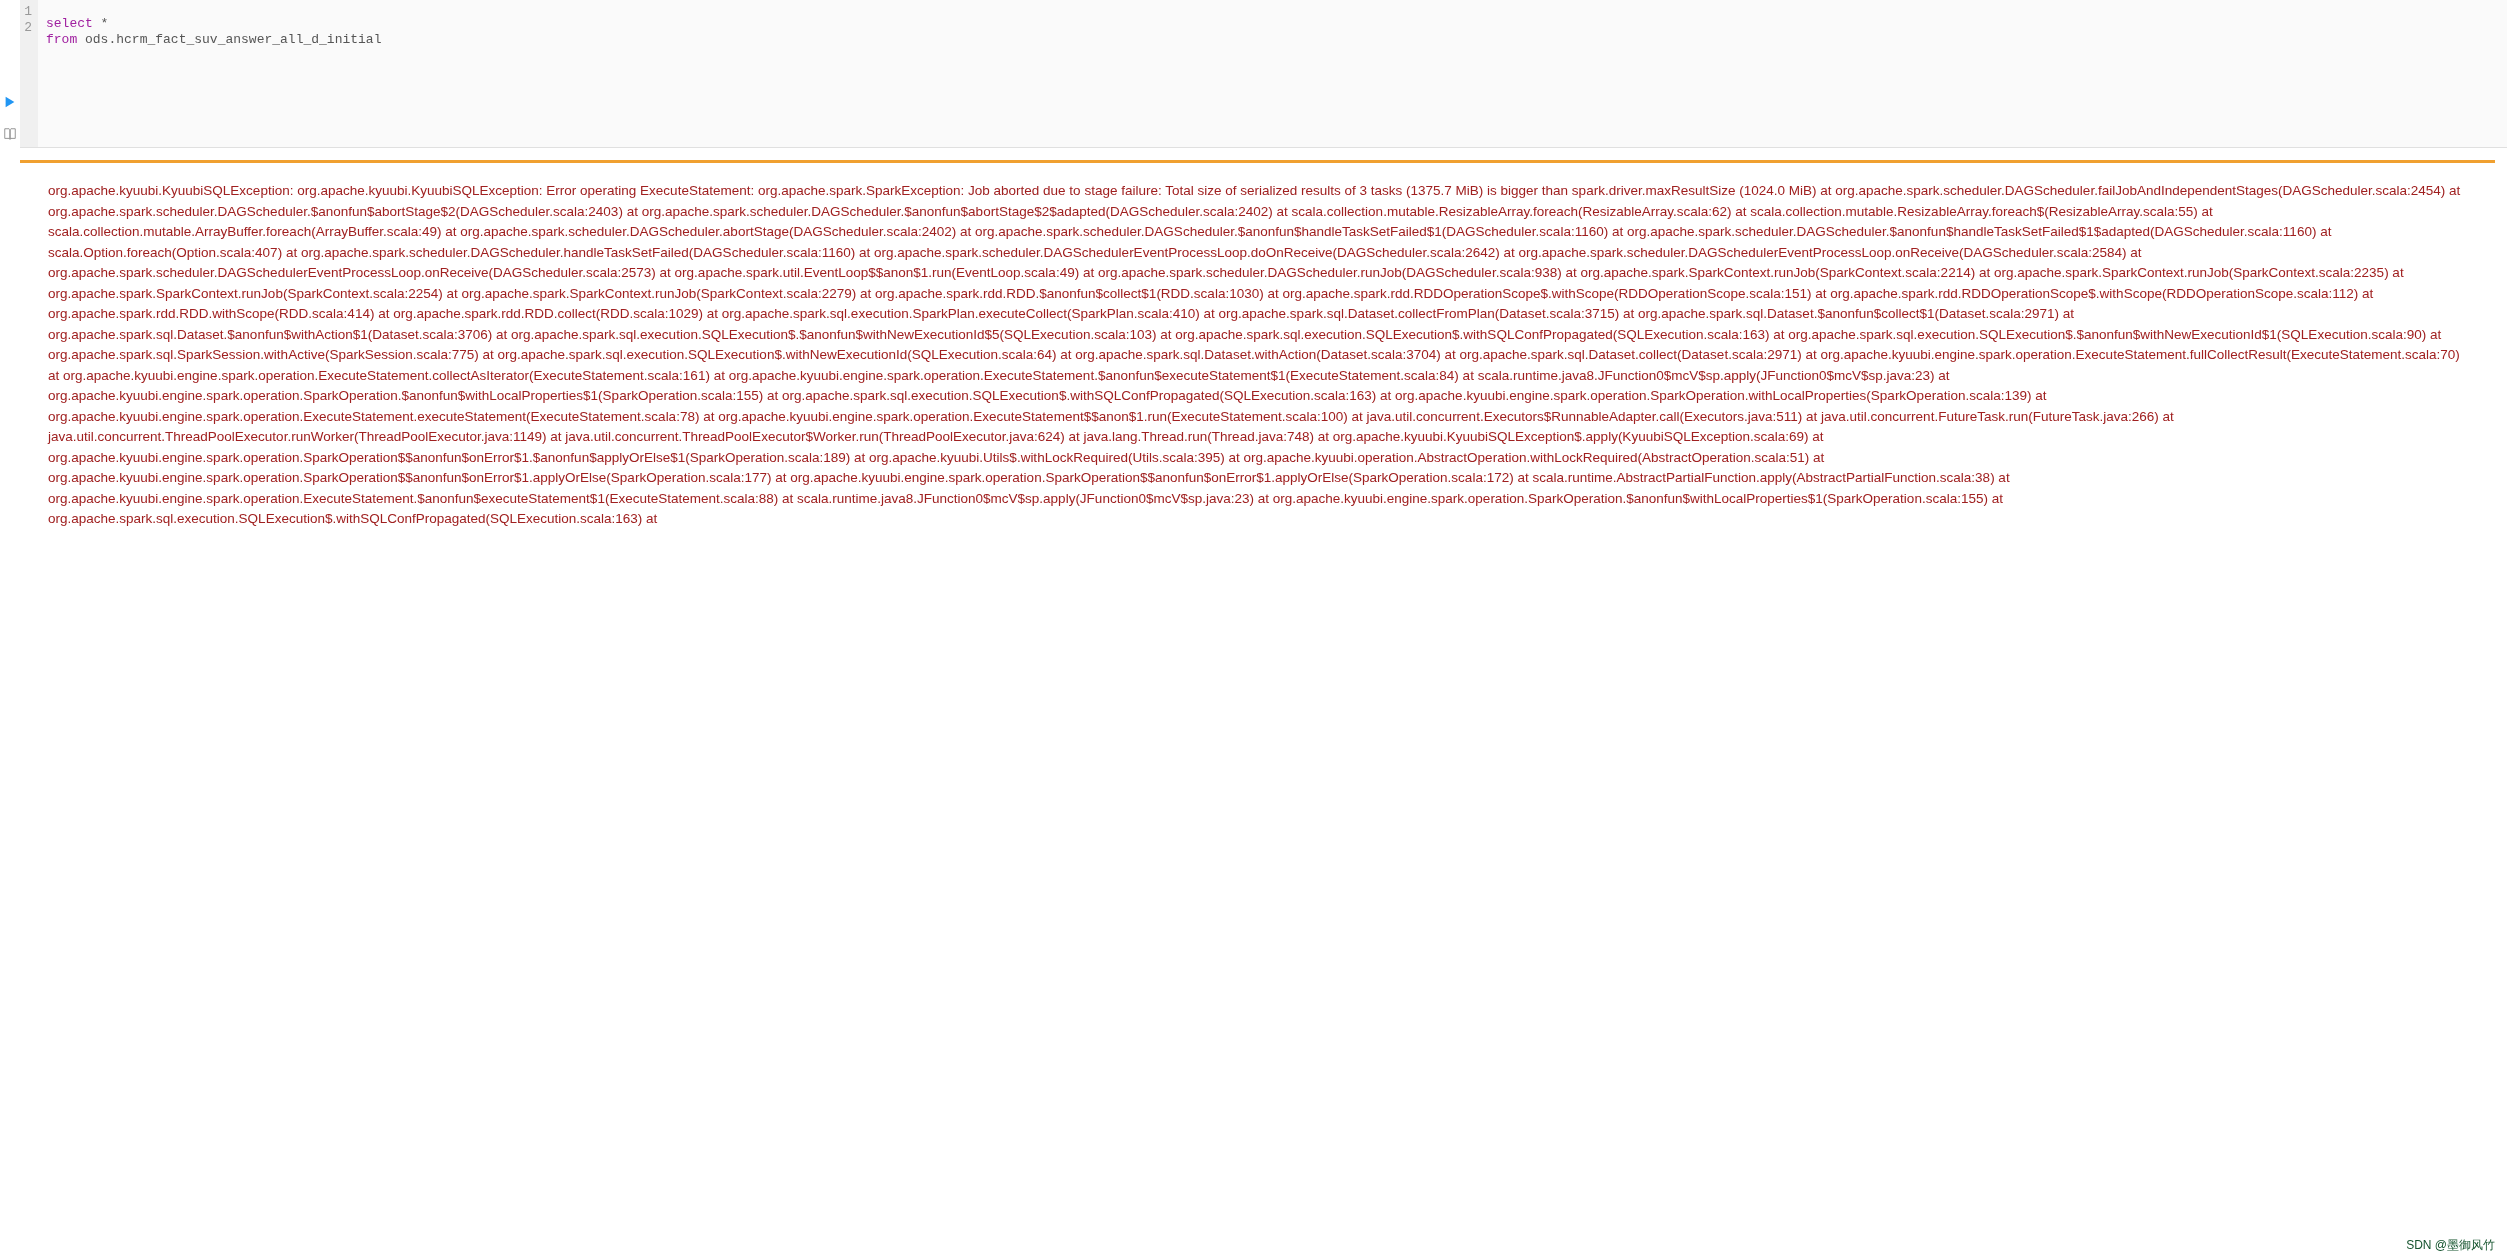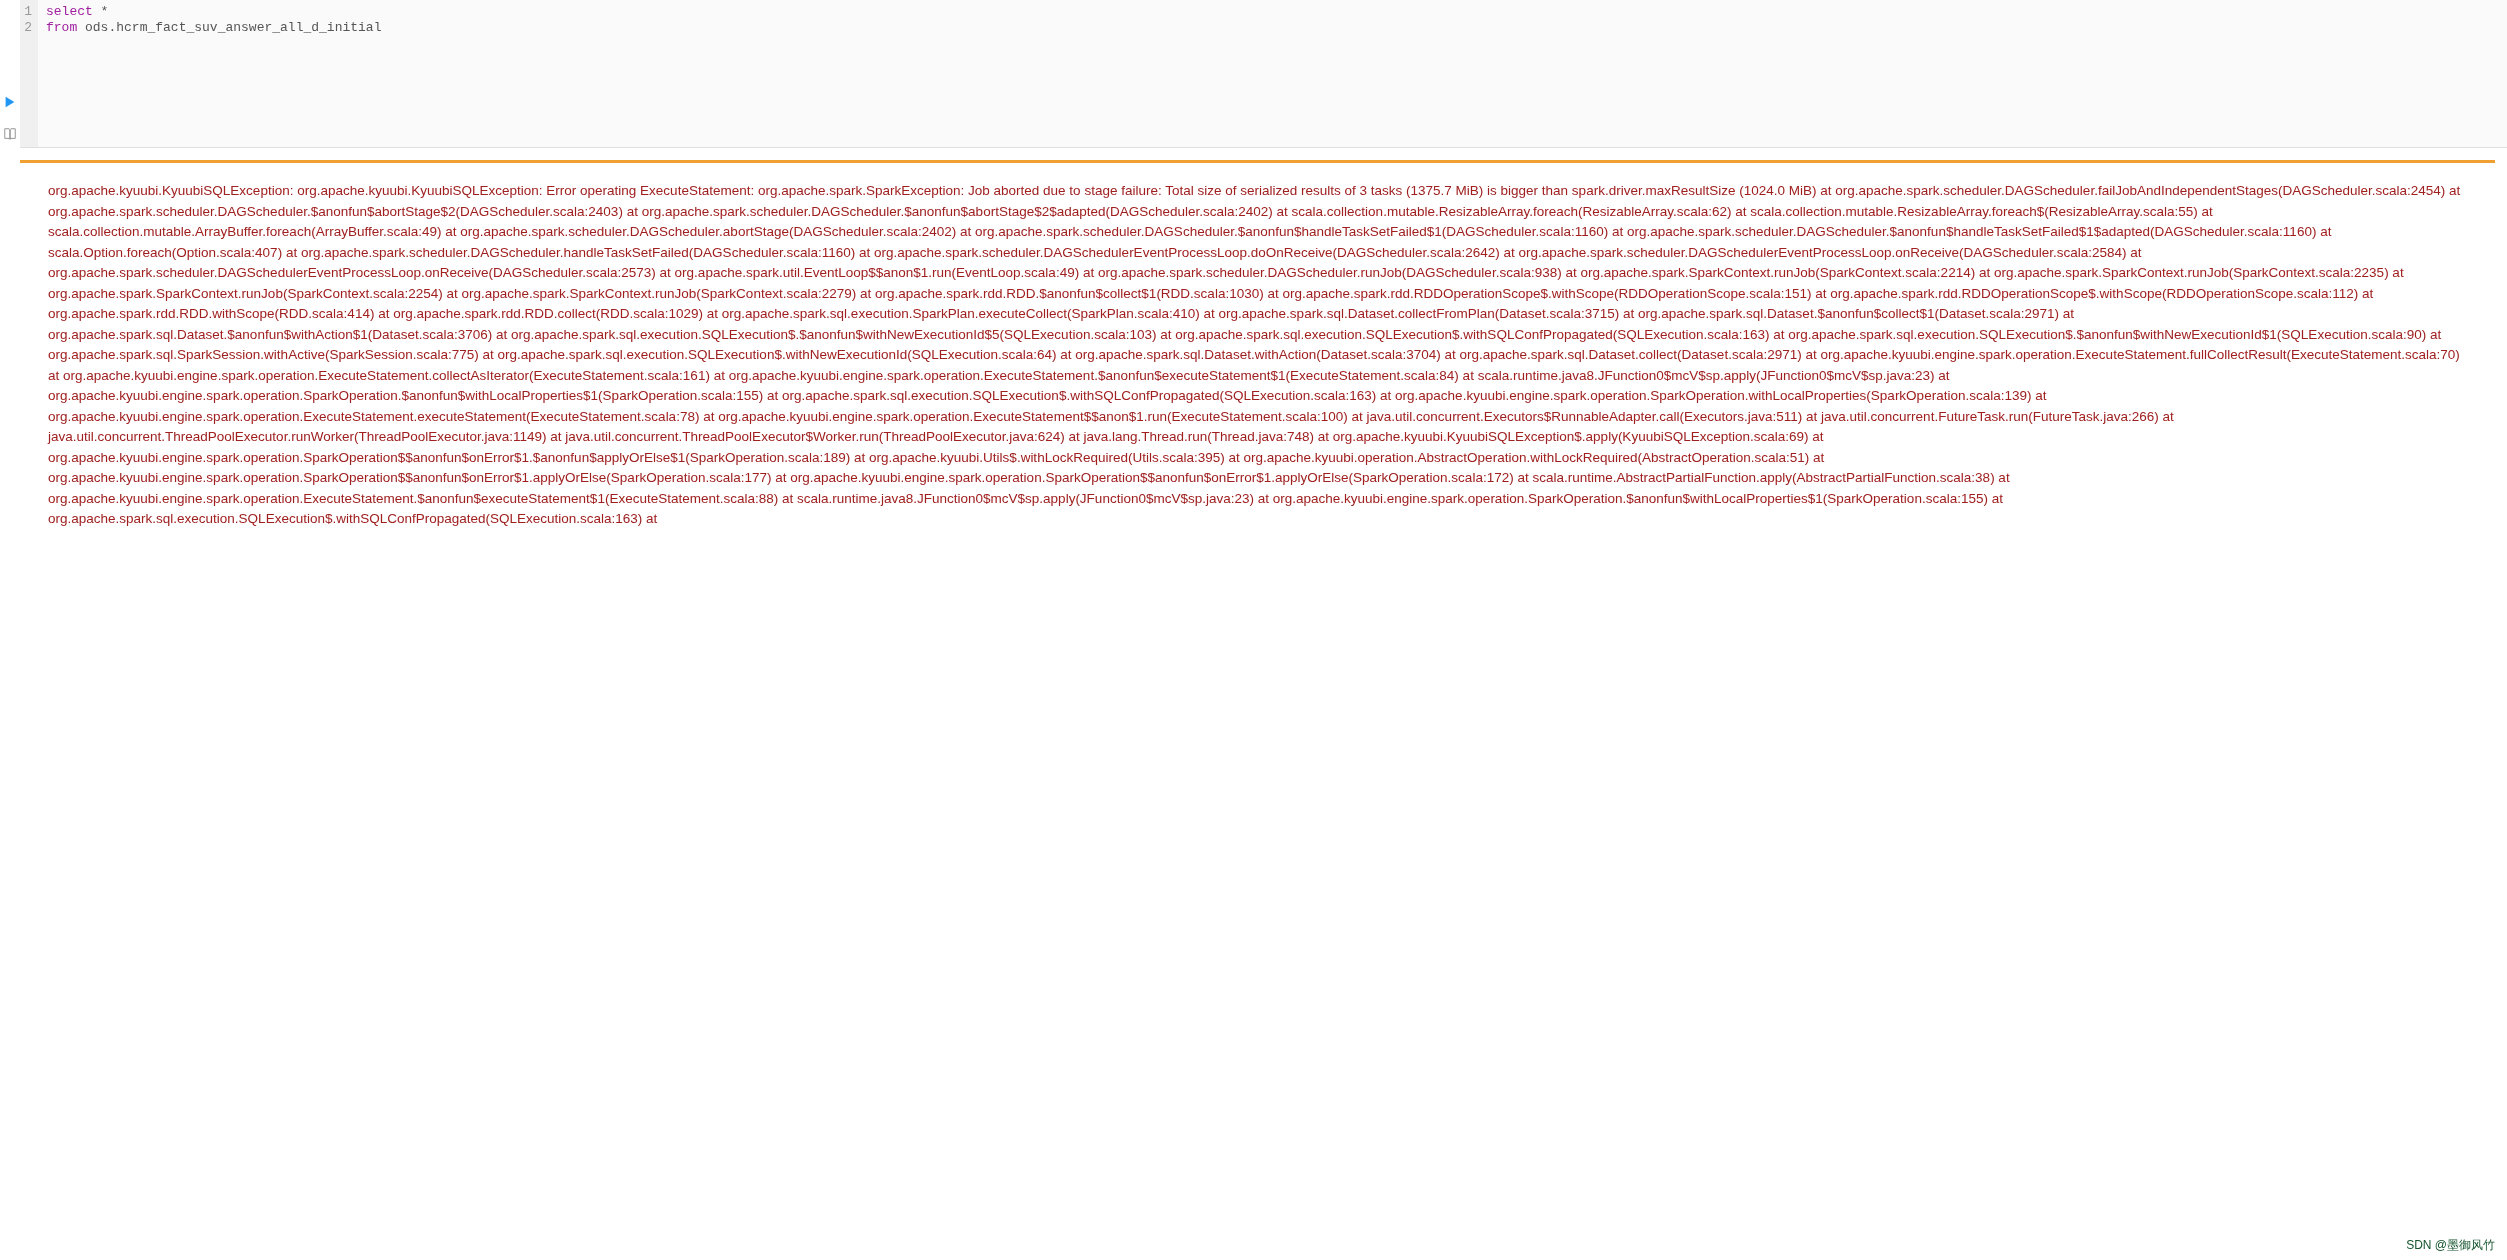--- a/index.html
+++ b/index.html
@@ -55,21 +55,21 @@
       padding: 4px 6px 4px 4px;
       text-align: right;
       user-select: none;
       line-height: 16px;
       min-width: 18px;
     }
     .code-content {
       flex: 1;
       font-family: Consolas, Monaco, "Courier New", monospace;
       font-size: 13px;
-      padding: 4px 8px;
+      padding: 16px 8px;
       background: #fafafa;
       line-height: 16px;
       white-space: pre;
     }
     .kw {
       color: #a020a0;
     }
     .plain {
       color: #555;
     }

